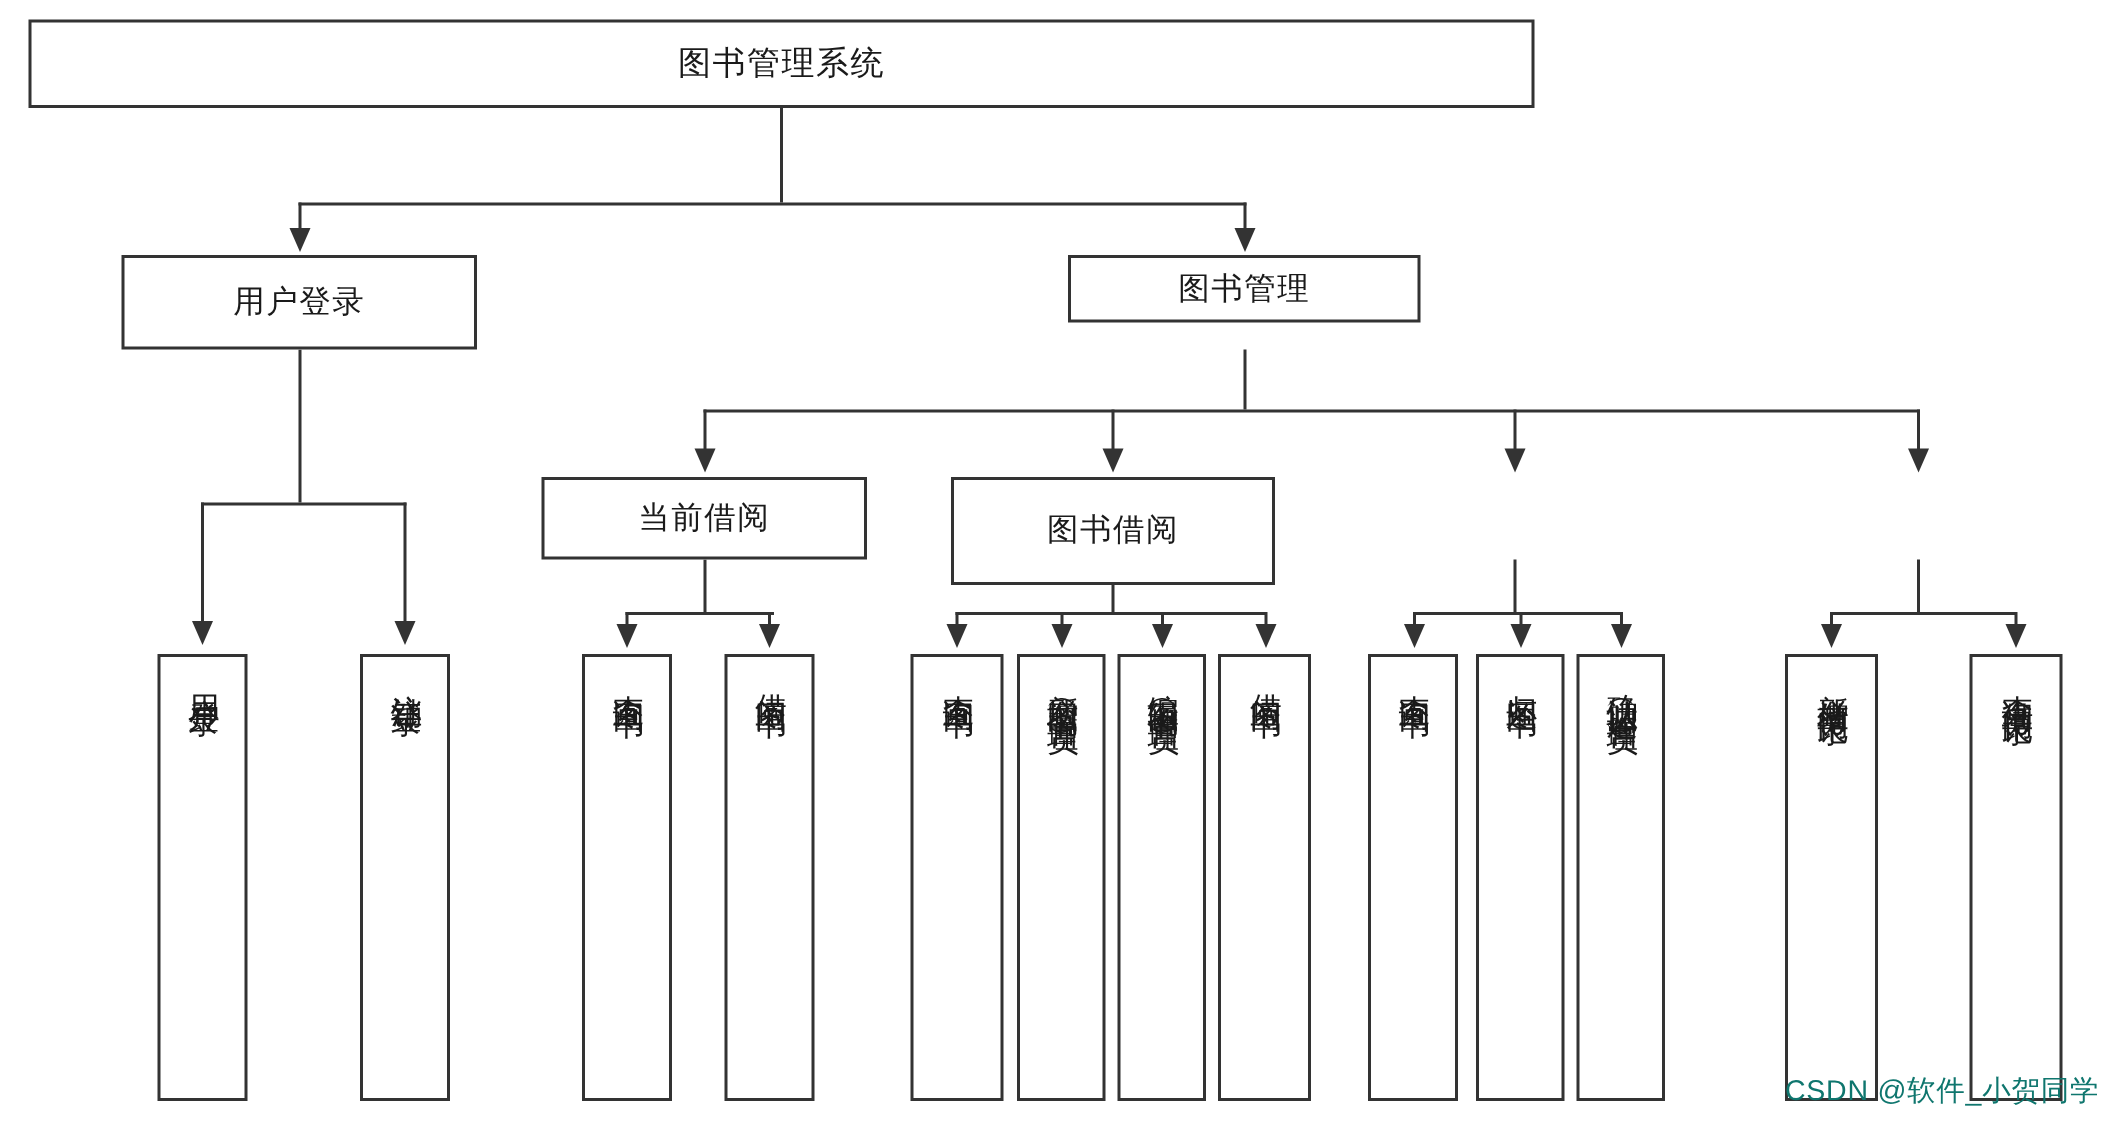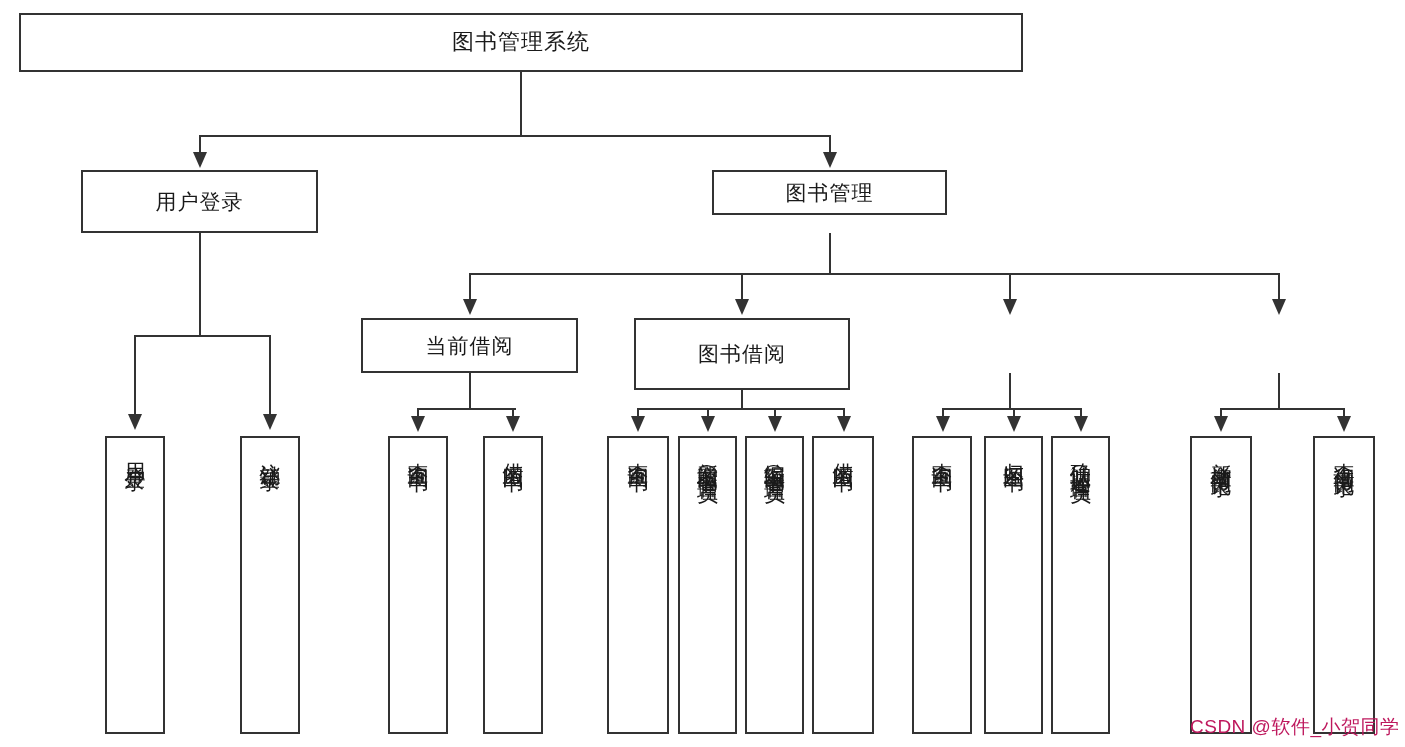--- a/index.html
+++ b/index.html
@@ -68,21 +68,21 @@
     position: absolute;
     width: 0;
     height: 0;
     border-left: 7px solid transparent;
     border-right: 7px solid transparent;
     border-top: 16px solid #333333;
   }
   
   #watermark {
     position: absolute;
-    color: #be185d;
+    color: #0f766e;
     font-size: 19px;
     white-space: nowrap;
     pointer-events: none;
     letter-spacing: 0.5px;
   }
 </style>
 </head>
 <body>
 
 <div id="canvas">

